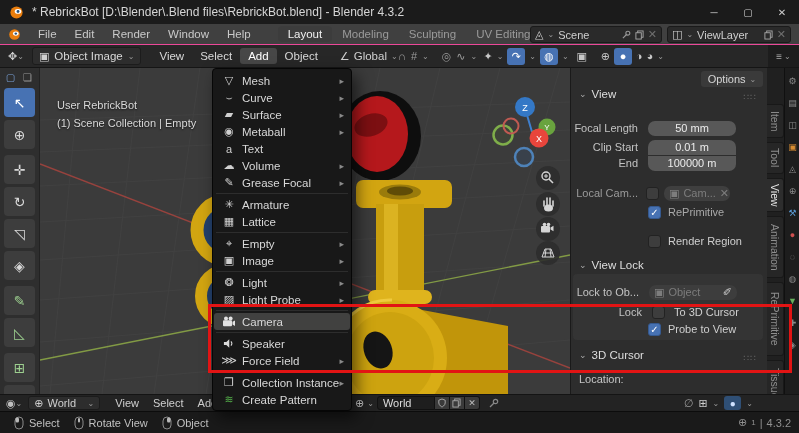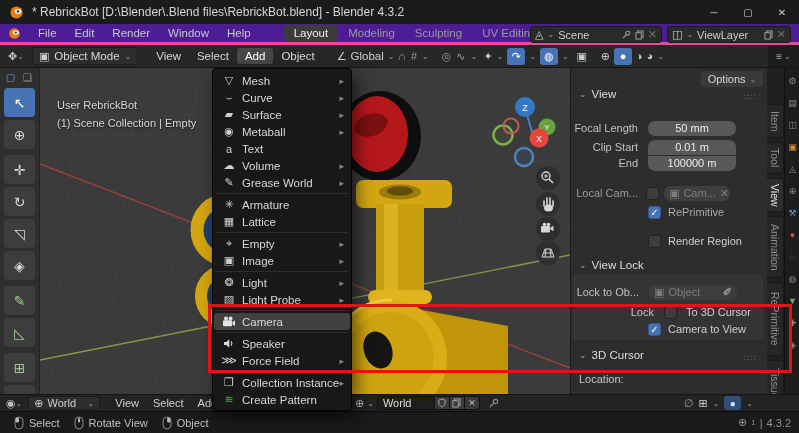--- a/index.html
+++ b/index.html
@@ -8,24 +8,24 @@
   #app{position:relative;width:799px;height:433px;background:#161616;color:#ddd;overflow:hidden}
   .abs{position:absolute}
 
   
   #titlebar{left:0;top:0;width:799px;height:24px;background:#1b1b1b;display:flex;align-items:center;font-size:12px;color:#d6d6d6}
   #titlebar .logo{margin:0 8px 0 9px}
   #win-controls{position:absolute;right:0;top:0;height:24px;display:flex}
   #win-controls span{width:34px;height:24px;display:flex;align-items:center;justify-content:center;font-size:10px;color:#cfcfcf}
 
   
-  #topbar{left:0;top:24px;width:799px;height:21px;background:#4c1d95;border-bottom:3px solid #ec4899;display:flex;align-items:center;font-size:11.5px;color:#c9c9c9}
+  #topbar{left:0;top:24px;width:799px;height:21px;background:#404040;border-bottom:1px solid #ec4899;display:flex;align-items:center;font-size:11.5px;color:#c9c9c9}
   #topbar .logo{margin:0 8px 0 8px}
   .menu-item{padding:2px 9px;border-radius:3px}
-  #workspaces{display:flex;align-items:flex-end;margin-left:24px;width:306px;overflow:hidden;white-space:nowrap;color:#9a9a9a}
+  #workspaces{display:flex;align-items:flex-end;margin-left:18px;width:306px;overflow:hidden;white-space:nowrap;color:#9a9a9a}
   .ws-tab{padding:2px 10px;border-radius:4px}
   .ws-tab.active{background:#3c3c3c;color:#efefef}
   .chip{height:17px;background:#2a2a2a;border:1px solid #1a1a1a;border-radius:3px;display:flex;align-items:center;font-size:11px;color:#cfcfcf;padding:0 4px;gap:4px}
   #scene-chip{position:absolute;left:530px;top:2px;width:132px}
   #viewlayer-chip{position:absolute;left:667px;top:2px;width:124px}
   .chip .grow{flex:1}
   .dim{color:#6f6f6f}
   .tinychev{font-size:8px;color:#999}
 
   
@@ -181,21 +181,21 @@
       </span>
       <span class="dim">✕</span>
     </div>
   </div>
 
   <div id="vp-header" class="abs">
     <span class="hicon" style="margin-left:8px">✥</span>
     <span class="tinychev">⌄</span>
     <div id="mode-widget">
       <span class="hicon">▣</span>
-      <span>Object Mode</span>
+      <span>Object Image</span>
       <span class="tinychev">⌄</span>
     </div>
     <span class="hmenu" style="margin-left:10px">View</span>
     <span class="hmenu">Select</span>
     <span class="hmenu open">Add</span>
     <span class="hmenu">Object</span>
     <div id="orient-widget">
       <span class="hicon">∠</span>
       <span>Global</span>
       <span class="tinychev">⌄</span>
@@ -394,21 +394,21 @@
         <span class="mic">a</span>
         <span class="mil">Text</span>
       </div>
     <div class="mi">
         <span class="mic">☁</span>
         <span class="mil">Volume</span>
         <span class="mis">▸</span>
       </div>
     <div class="mi">
         <span class="mic">✎</span>
-        <span class="mil">Grease World</span>
+        <span class="mil">Grease Focal</span>
         <span class="mis">▸</span>
       </div>
     <div class="msep"></div>
     <div class="mi">
         <span class="mic">✳</span>
         <span class="mil">Armature</span>
       </div>
     <div class="mi">
         <span class="mic">▦</span>
         <span class="mil">Lattice</span>
@@ -518,28 +518,28 @@
     </div>
     <div id="vl-panel"></div>
     <div class="srow" style="top:216px;left:1px;right:0;z-index:1">
       <span class="slabel">Lock to Ob...</span>
       <span class="sfield dis" style="background:#3d3d3d">
         <span>▣</span>
         <span style="flex:1">Object</span>
         <span style="color:#c9c9c9">✐</span>
       </span>
     </div>
-    <div class="srow" style="top:236px;left:16px;right:0;z-index:1">
+    <div class="srow" style="top:236px;left:4px;right:0;z-index:1">
       <span class="slabel">Lock</span>
       <span class="cb" style="position:absolute;left:77px"></span>
       <span class="cblabel" style="position:absolute;left:92px">To 3D Cursor</span>
     </div>
     <div class="srow" style="top:253px;left:77px;z-index:1">
       <span class="cb checked">✓</span>
-      <span class="cblabel">Camera to View</span>
+      <span class="cblabel">Probe to View</span>
     </div>
 
     <div class="sec-h" style="top:281px">
       <span class="chev">⌄</span>
       <span>3D Cursor</span>
     </div>
     <span class="grip" style="top:285px">∷∷</span>
     <div style="position:absolute;top:305px;left:8px;color:#c6c6c6">Location:</div>
   </div>
 

